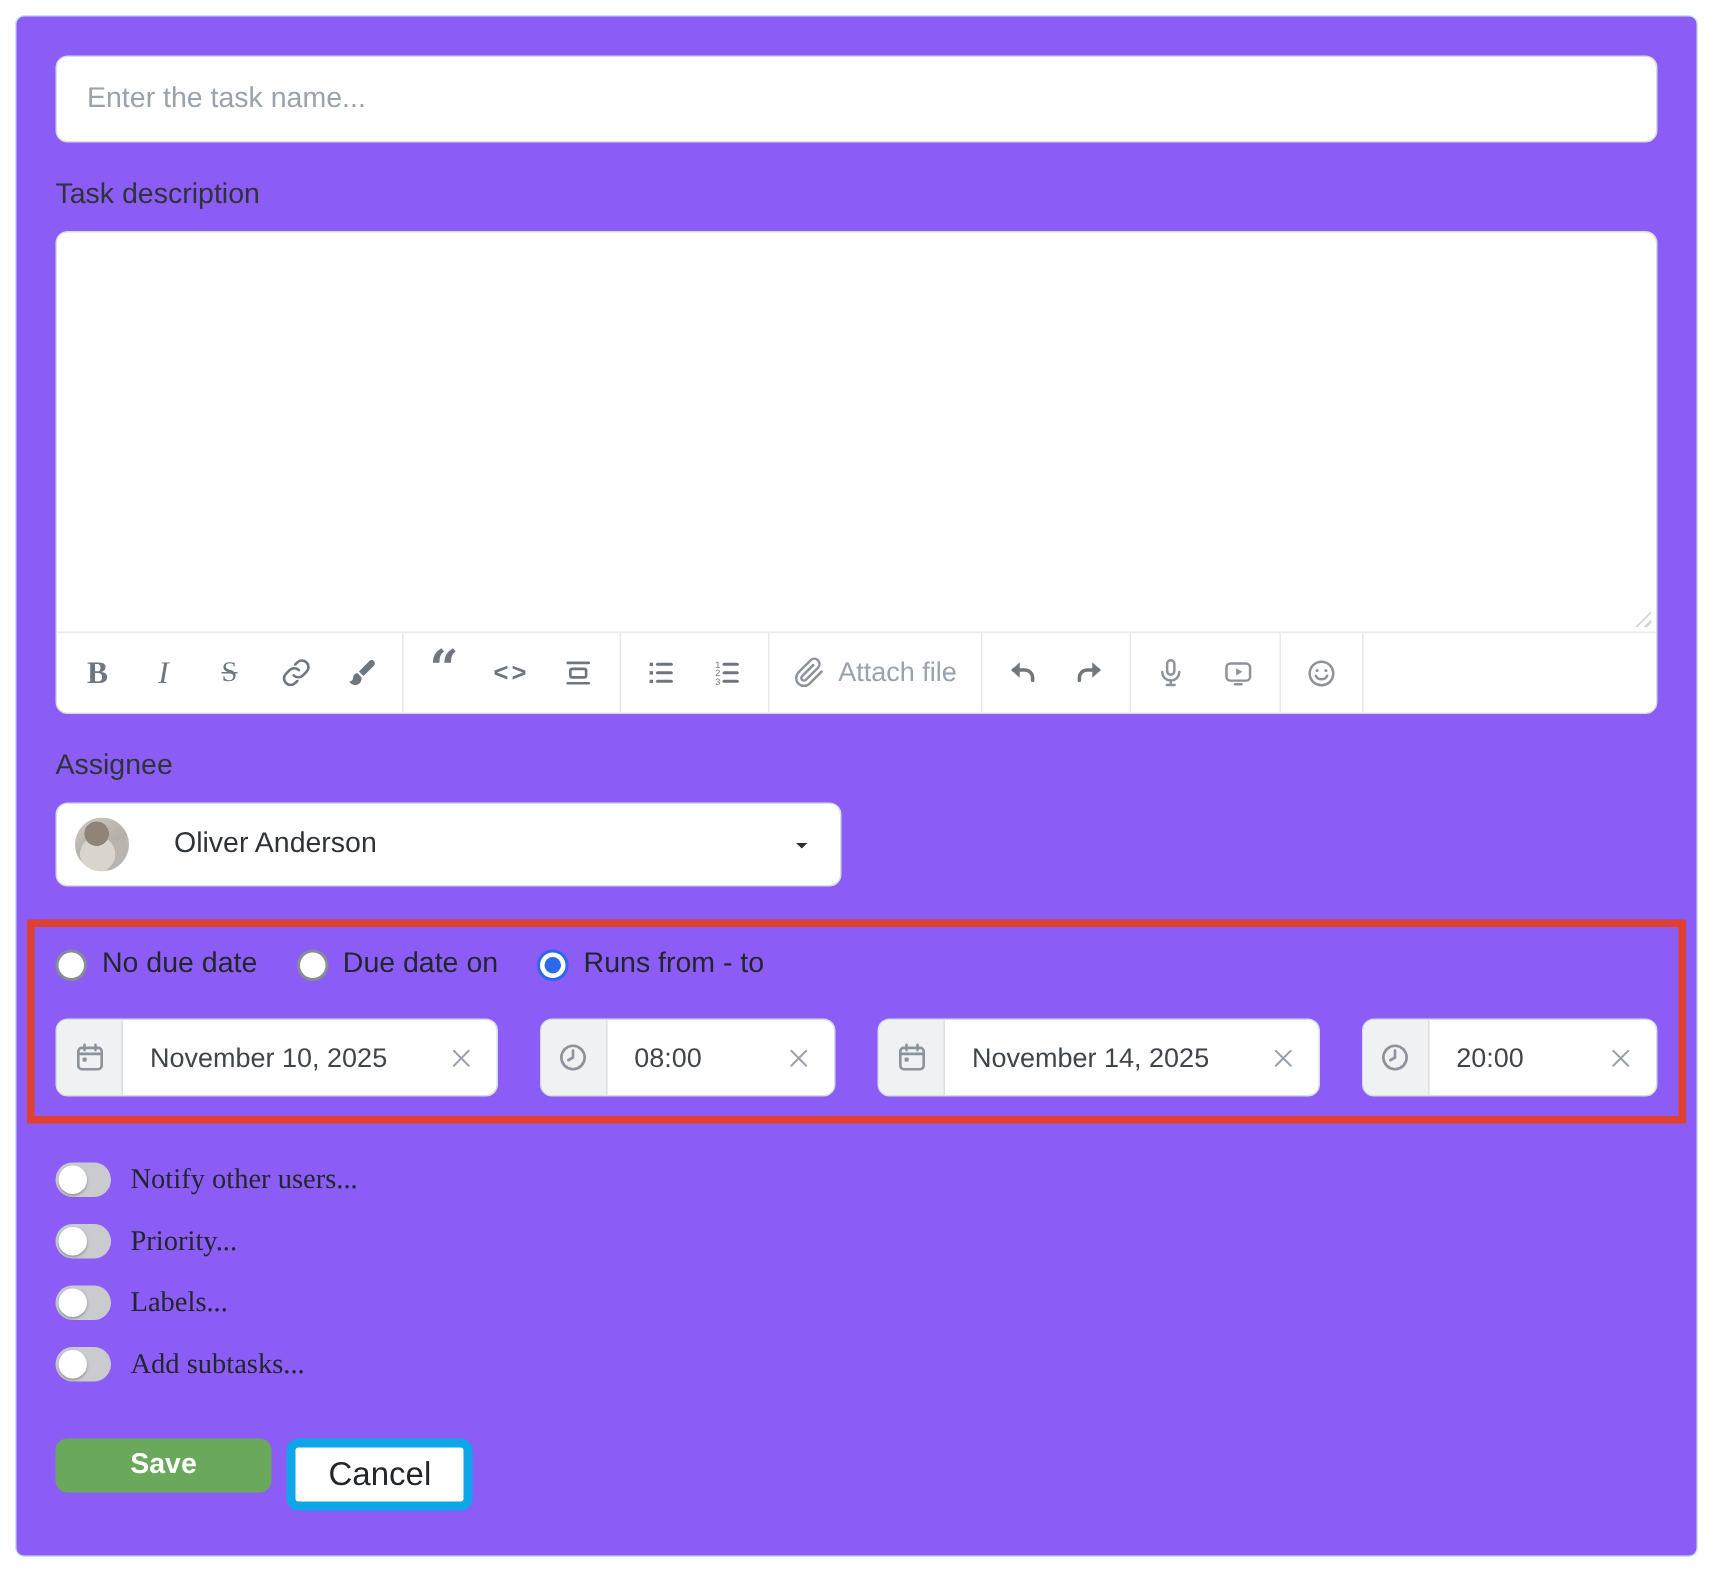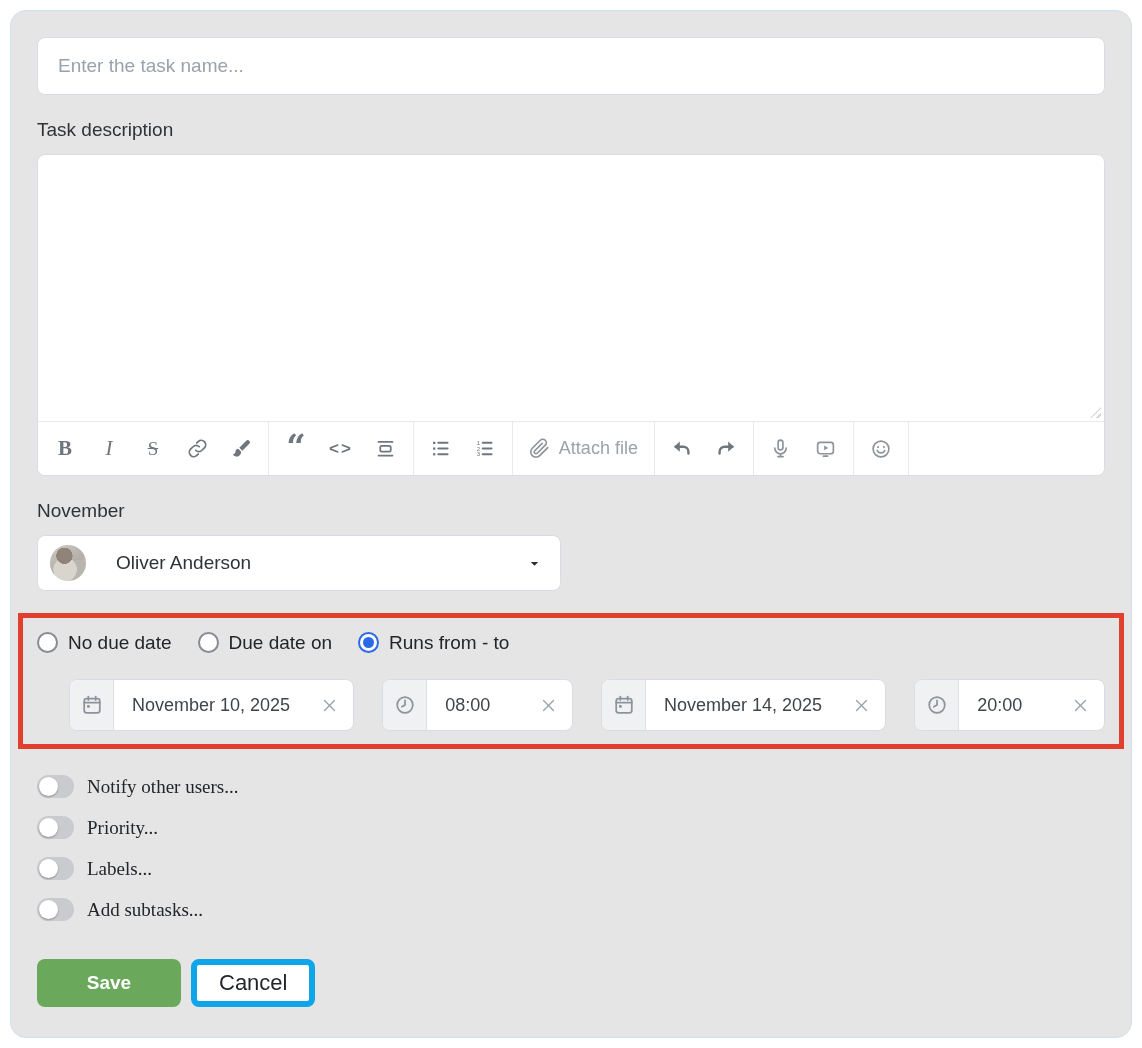--- a/index.html
+++ b/index.html
@@ -5,23 +5,23 @@
   * { box-sizing: border-box; margin: 0; padding: 0; }
   html, body { background: #ffffff; }
   body {
     width: 1142px; height: 1048px;
     font-family: "Liberation Sans", "DejaVu Sans", sans-serif;
     color: #2e3338;
     position: relative;
   }
   .panel {
     position: absolute; left: 10px; top: 10px; right: 10px; bottom: 10px;
-    background: #e5e5e5;
+    background: #8b5cf6;
     border: 1px solid #cfe0ef;
-    border-radius: 16px;
+    border-radius: 6px;
     padding: 26px;
   }
   
   .task-name-input {
     width: 100%; height: 58px;
     background: #fff;
     border: 1px solid #d8dde3;
     border-radius: 8px;
     padding: 0 20px;
     font-size: 19px; color: #2e3338;
@@ -81,32 +81,32 @@
       linear-gradient(150deg, #cdc9c4 0%, #b3aea7 55%, #e4ded6 100%);
   }
   .assignee-name { font-size: 19px; color: #2e3338; margin-left: 30px; flex: 1; }
   
   .due-section {
     margin: 22px -19px 0 -19px;
     border: 5px solid #e0402d;
     padding: 12px 14px 13px 14px;
   }
   .radio-row { display: flex; align-items: center; gap: 26px; margin: 2px 0 0 0; }
-  .radio-option { display: flex; align-items: flex-start; gap: 10px; cursor: pointer; }
+  .radio-option { display: flex; align-items: center; gap: 10px; cursor: pointer; }
   .radio-circle {
     width: 21px; height: 21px; border-radius: 50%;
     border: 2px solid #878d94; background: #fff; flex: none;
     display: flex; align-items: center; justify-content: center;
   }
   .radio-option.selected .radio-circle { border-color: #2a6ae8; }
   .radio-option.selected .radio-circle::after {
     content: ""; width: 11px; height: 11px; border-radius: 50%; background: #2a6ae8;
   }
   .radio-label { font-size: 19px; color: #22262b; }
-  .date-row { display: flex; gap: 28px; margin-top: 25px; margin-left: 32px; }
+  .date-row { display: flex; gap: 28px; margin-top: 25px; }
   .dt-field {
     height: 52px; background: #fff; border: 1px solid #d8dde3; border-radius: 8px;
     display: flex; align-items: center; overflow: hidden;
   }
   .dt-field.date { flex: 3 1 0; }
   .dt-field.time { flex: 2 1 0; }
   .dt-icon-cell {
     width: 44px; align-self: stretch; flex: none;
     background: #eff1f3; border-right: 1px solid #dcdfe3;
     display: flex; align-items: center; justify-content: center; color: #8d939a;
@@ -123,21 +123,21 @@
     width: 37px; height: 23px; border-radius: 12px; background: #c9cbcf; position: relative; flex: none;
   }
   .toggle-pill::after {
     content: ""; position: absolute; left: 2px; top: 2px; width: 19px; height: 19px;
     border-radius: 50%; background: #fff; box-shadow: 0 1px 2px rgba(0,0,0,.3);
   }
   .toggle-label { font-size: 19px; color: #22262b; margin-left: 13px; }
   
   .actions { display: flex; gap: 10px; margin-top: 29px; }
   .save-btn {
-    min-width: 144px; height: 48px; background: #6aa95c; color: #fff;
+    min-width: 144px; height: 36px; background: #6aa95c; color: #fff;
     font-size: 19px; font-weight: bold; border: none; border-radius: 8px; cursor: pointer;
     font-family: "Liberation Sans", sans-serif;
   }
   .cancel-btn {
     min-width: 90px; height: 48px; background: #fff; color: #22262b;
     font-size: 22px; border: 6px solid #0ea5e9; border-radius: 8px; cursor: pointer;
     font-family: "Liberation Sans", sans-serif; padding: 0 22px;
   }
 </style>
 </head>
@@ -257,21 +257,21 @@
               <circle cx="8.8" cy="9.8" r="1.15" fill="#8d939a" stroke="none"></circle>
               <circle cx="15.2" cy="9.8" r="1.15" fill="#8d939a" stroke="none"></circle>
               <path d="M7.9 13.6a4.5 4.5 0 0 0 8.2 0"></path>
             </svg>
         </button>
       </div>
       <div class="tb-group"></div>
     </div>
   </div>
 
-  <div class="section-label">November</div>
+  <div class="section-label">Assignee</div>
   <div class="assignee-select">
     <div class="avatar"></div>
     <div class="assignee-name">Oliver Anderson</div>
     <svg width="15" height="15" viewBox="0 0 24 24">
         <path d="M6 9.5l6 6 6-6z" fill="#2b2f33"></path>
       </svg>
   </div>
 
   <div class="due-section">
     <div class="radio-row">

